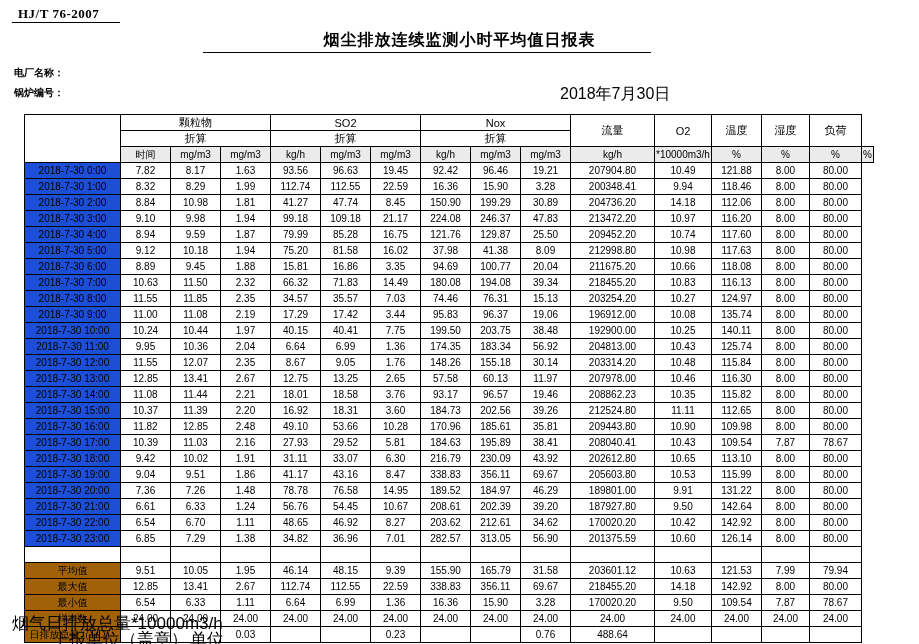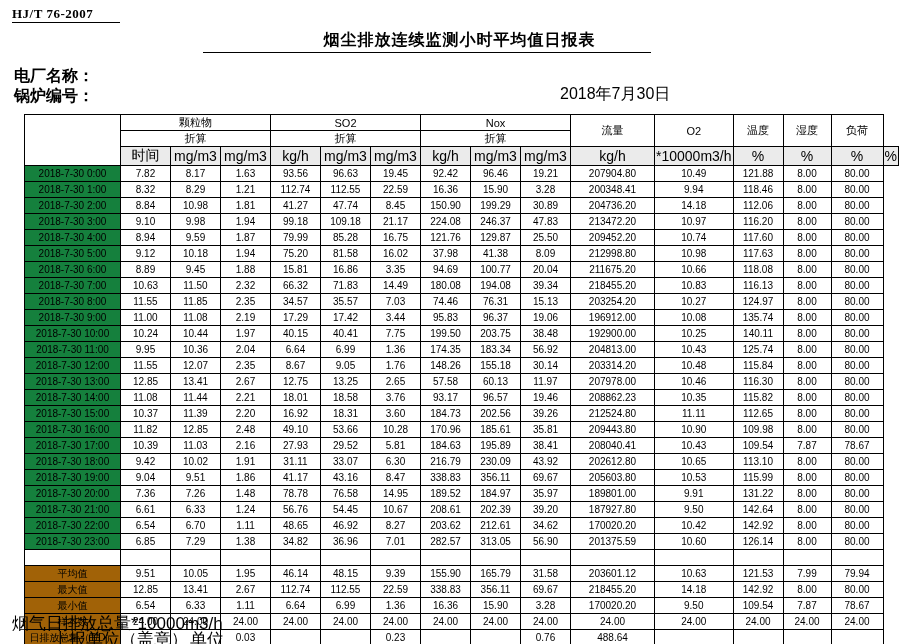--- a/index.html
+++ b/index.html
@@ -11,21 +11,21 @@
     width: 919px;
     height: 644px;
     font-family: "Liberation Sans", sans-serif;
     font-size: 11px;
     color: #000;
     position: relative;
     overflow: hidden;
   }
   .std-code {
     position: absolute;
-    left: 12px;
+    left: 18px;
     top: 6px;
     font-family: "Liberation Serif", serif;
     font-size: 13px;
     font-weight: bold;
     letter-spacing: 0.5px;
   }
   .std-underline {
     position: absolute;
     left: 12px;
     top: 22px;
@@ -44,21 +44,21 @@
   }
   .title-underline {
     position: absolute;
     left: 203px;
     top: 52px;
     width: 448px;
     border-bottom: 1.5px solid #000;
   }
   .field-row {
     position: absolute;
-    font-size: 16px;
+    font-size: 10px;
     font-weight: bold;
   }
   .plant-label { left: 14px; top: 66px; }
   .boiler-label { left: 14px; top: 86px; }
   .date-text {
     position: absolute;
     left: 560px;
     top: 84px;
     font-size: 16px;
     font-weight: normal;
@@ -79,31 +79,31 @@
     height: 15px;
     padding: 0 1px;
     font-weight: normal;
     white-space: nowrap;
   }
   .hdr-group {
     font-size: 11px;
   }
   .hdr-unit {
     background: #ebebeb;
-    font-size: 14px;
+    font-size: 10px;
   }
   .col-time { width: 96px; }
   .col-num  { width: 50px; }
   .col-flow { width: 84px; }
   .col-o2   { width: 42px; }
   .col-temp { width: 50px; }
   .col-hum  { width: 48px; }
   .col-load { width: 52px; }
   .time-cell {
-    background: #15803d;
+    background: #1d4ed8;
     text-align: center;
   }
   .val {
     text-align: right;
     padding-right: 6px;
   }
   .stat-label {
     text-align: right;
     padding-right: 6px;
     background: #a16207;
@@ -198,21 +198,21 @@
         <td class="val">207904.80</td>
         <td class="val">10.49</td>
         <td class="val">121.88</td>
         <td class="val">8.00</td>
         <td class="val">80.00</td>
       </tr>
       <tr>
         <td class="time-cell">2018-7-30 1:00</td>
         <td class="val">8.32</td>
         <td class="val">8.29</td>
-        <td class="val">1.21</td>
+        <td class="val">1.99</td>
         <td class="val">112.74</td>
         <td class="val">112.55</td>
         <td class="val">22.59</td>
         <td class="val">16.36</td>
         <td class="val">15.90</td>
         <td class="val">3.28</td>
         <td class="val">200348.41</td>
         <td class="val">9.94</td>
         <td class="val">118.46</td>
         <td class="val">8.00</td>
@@ -527,21 +527,21 @@
       <tr>
         <td class="time-cell">2018-7-30 20:00</td>
         <td class="val">7.36</td>
         <td class="val">7.26</td>
         <td class="val">1.48</td>
         <td class="val">78.78</td>
         <td class="val">76.58</td>
         <td class="val">14.95</td>
         <td class="val">189.52</td>
         <td class="val">184.97</td>
-        <td class="val">35.97</td>
+        <td class="val">46.29</td>
         <td class="val">189801.00</td>
         <td class="val">9.91</td>
         <td class="val">131.22</td>
         <td class="val">8.00</td>
         <td class="val">80.00</td>
       </tr>
       <tr>
         <td class="time-cell">2018-7-30 21:00</td>
         <td class="val">6.61</td>
         <td class="val">6.33</td>

